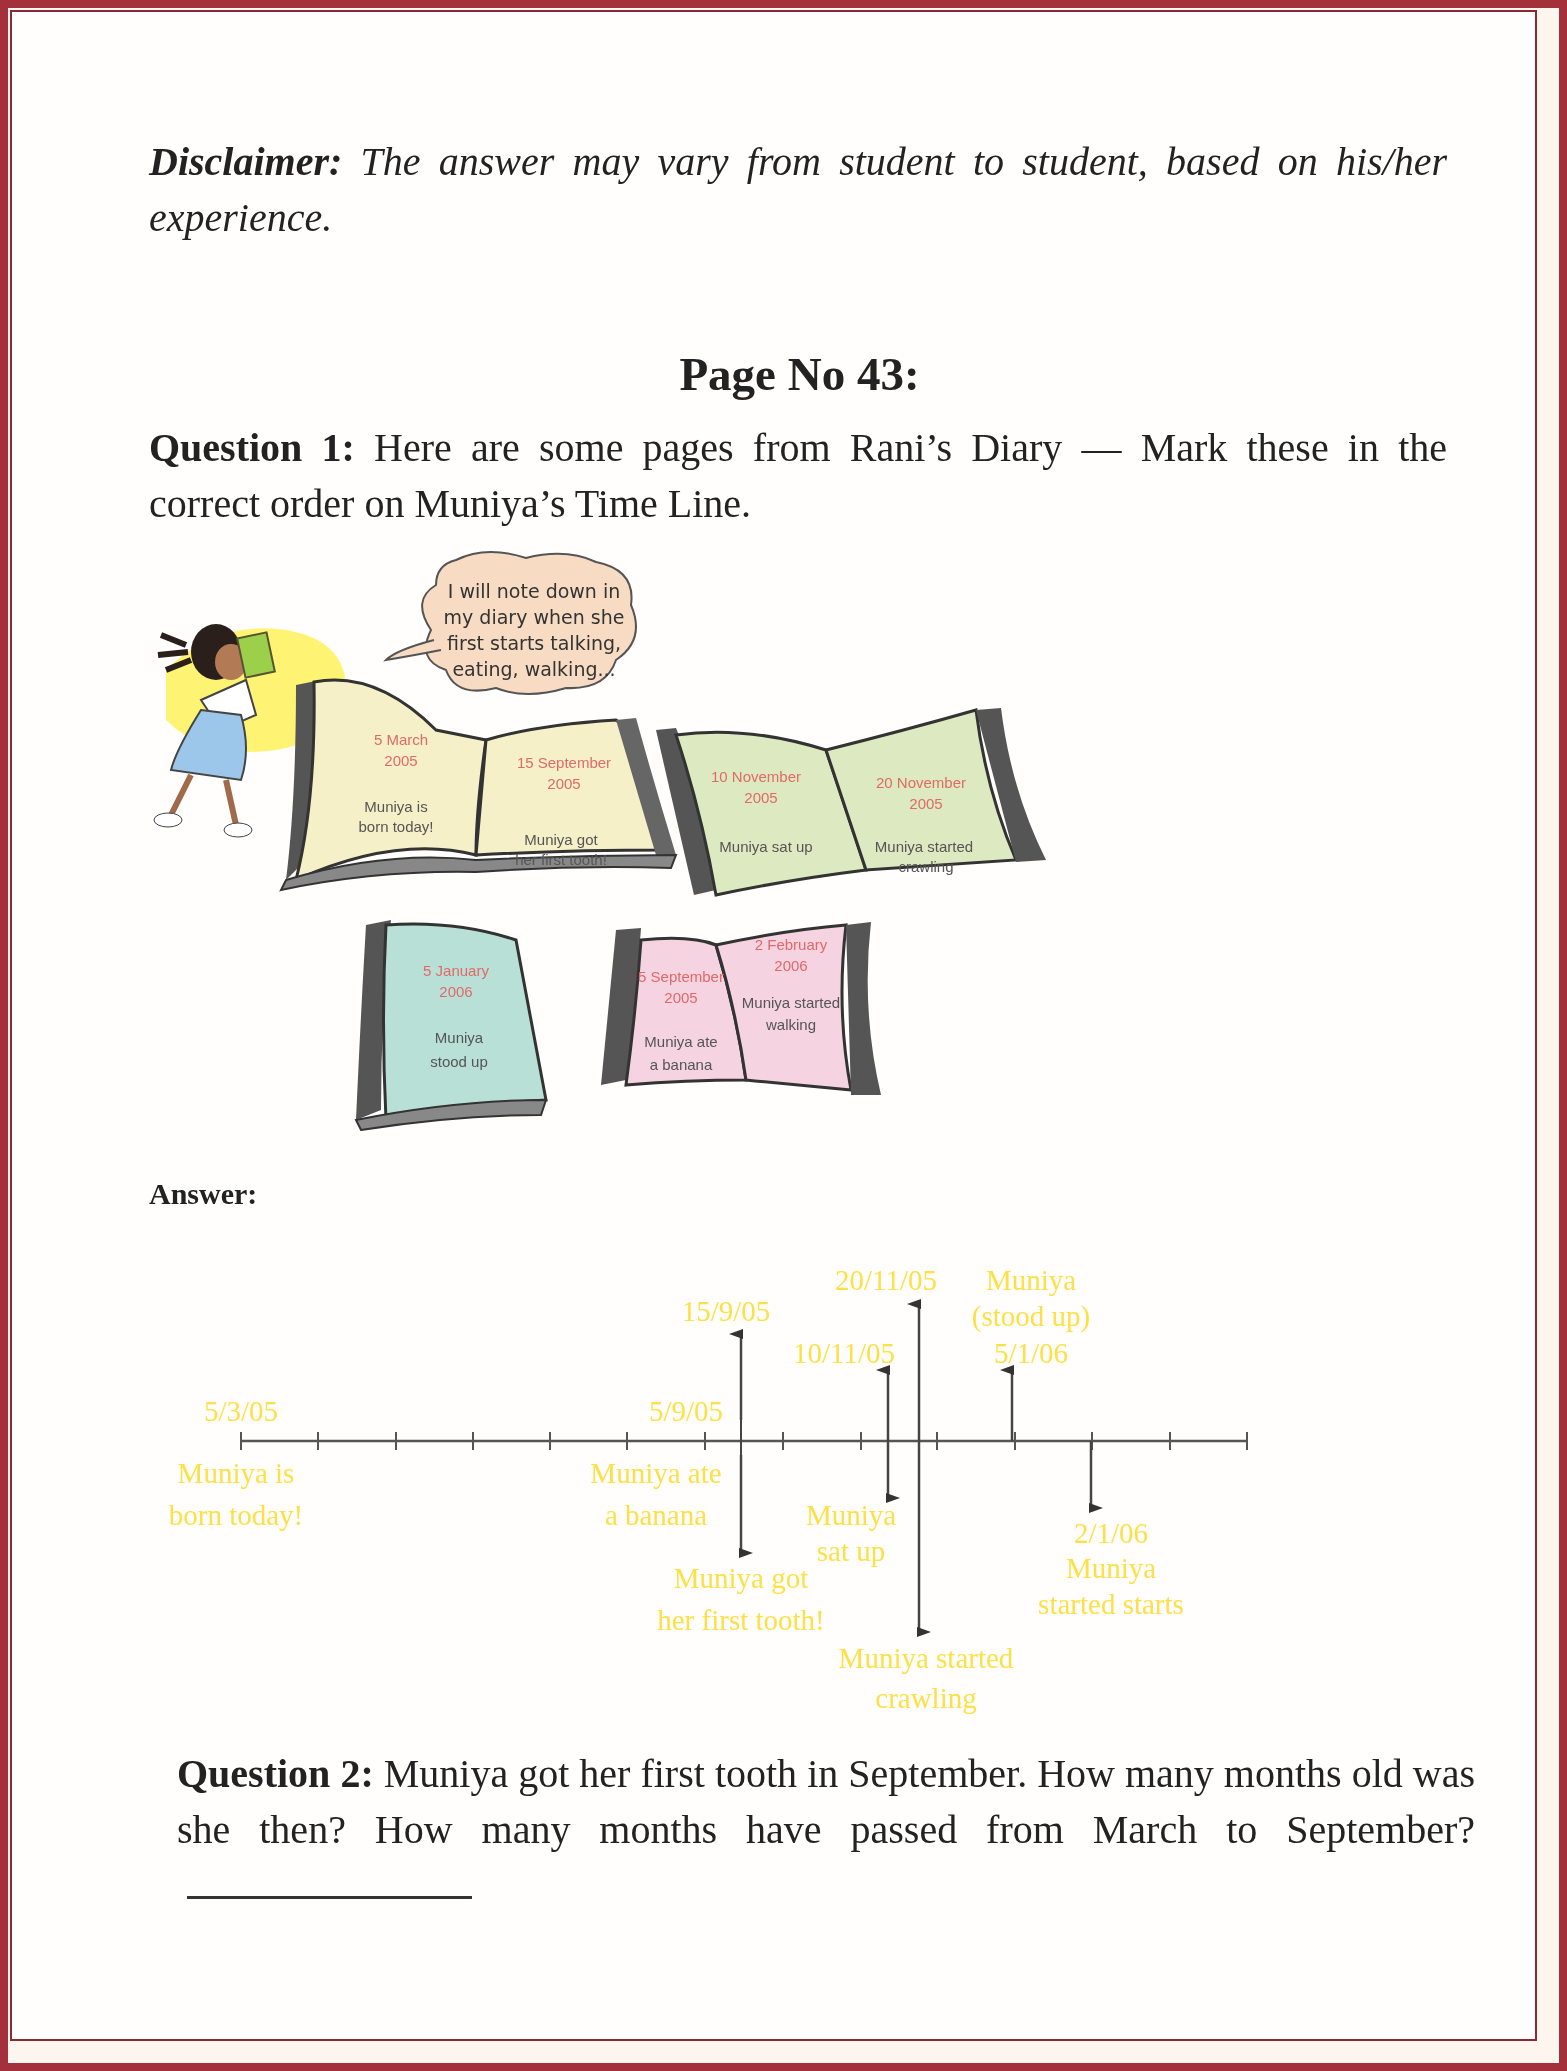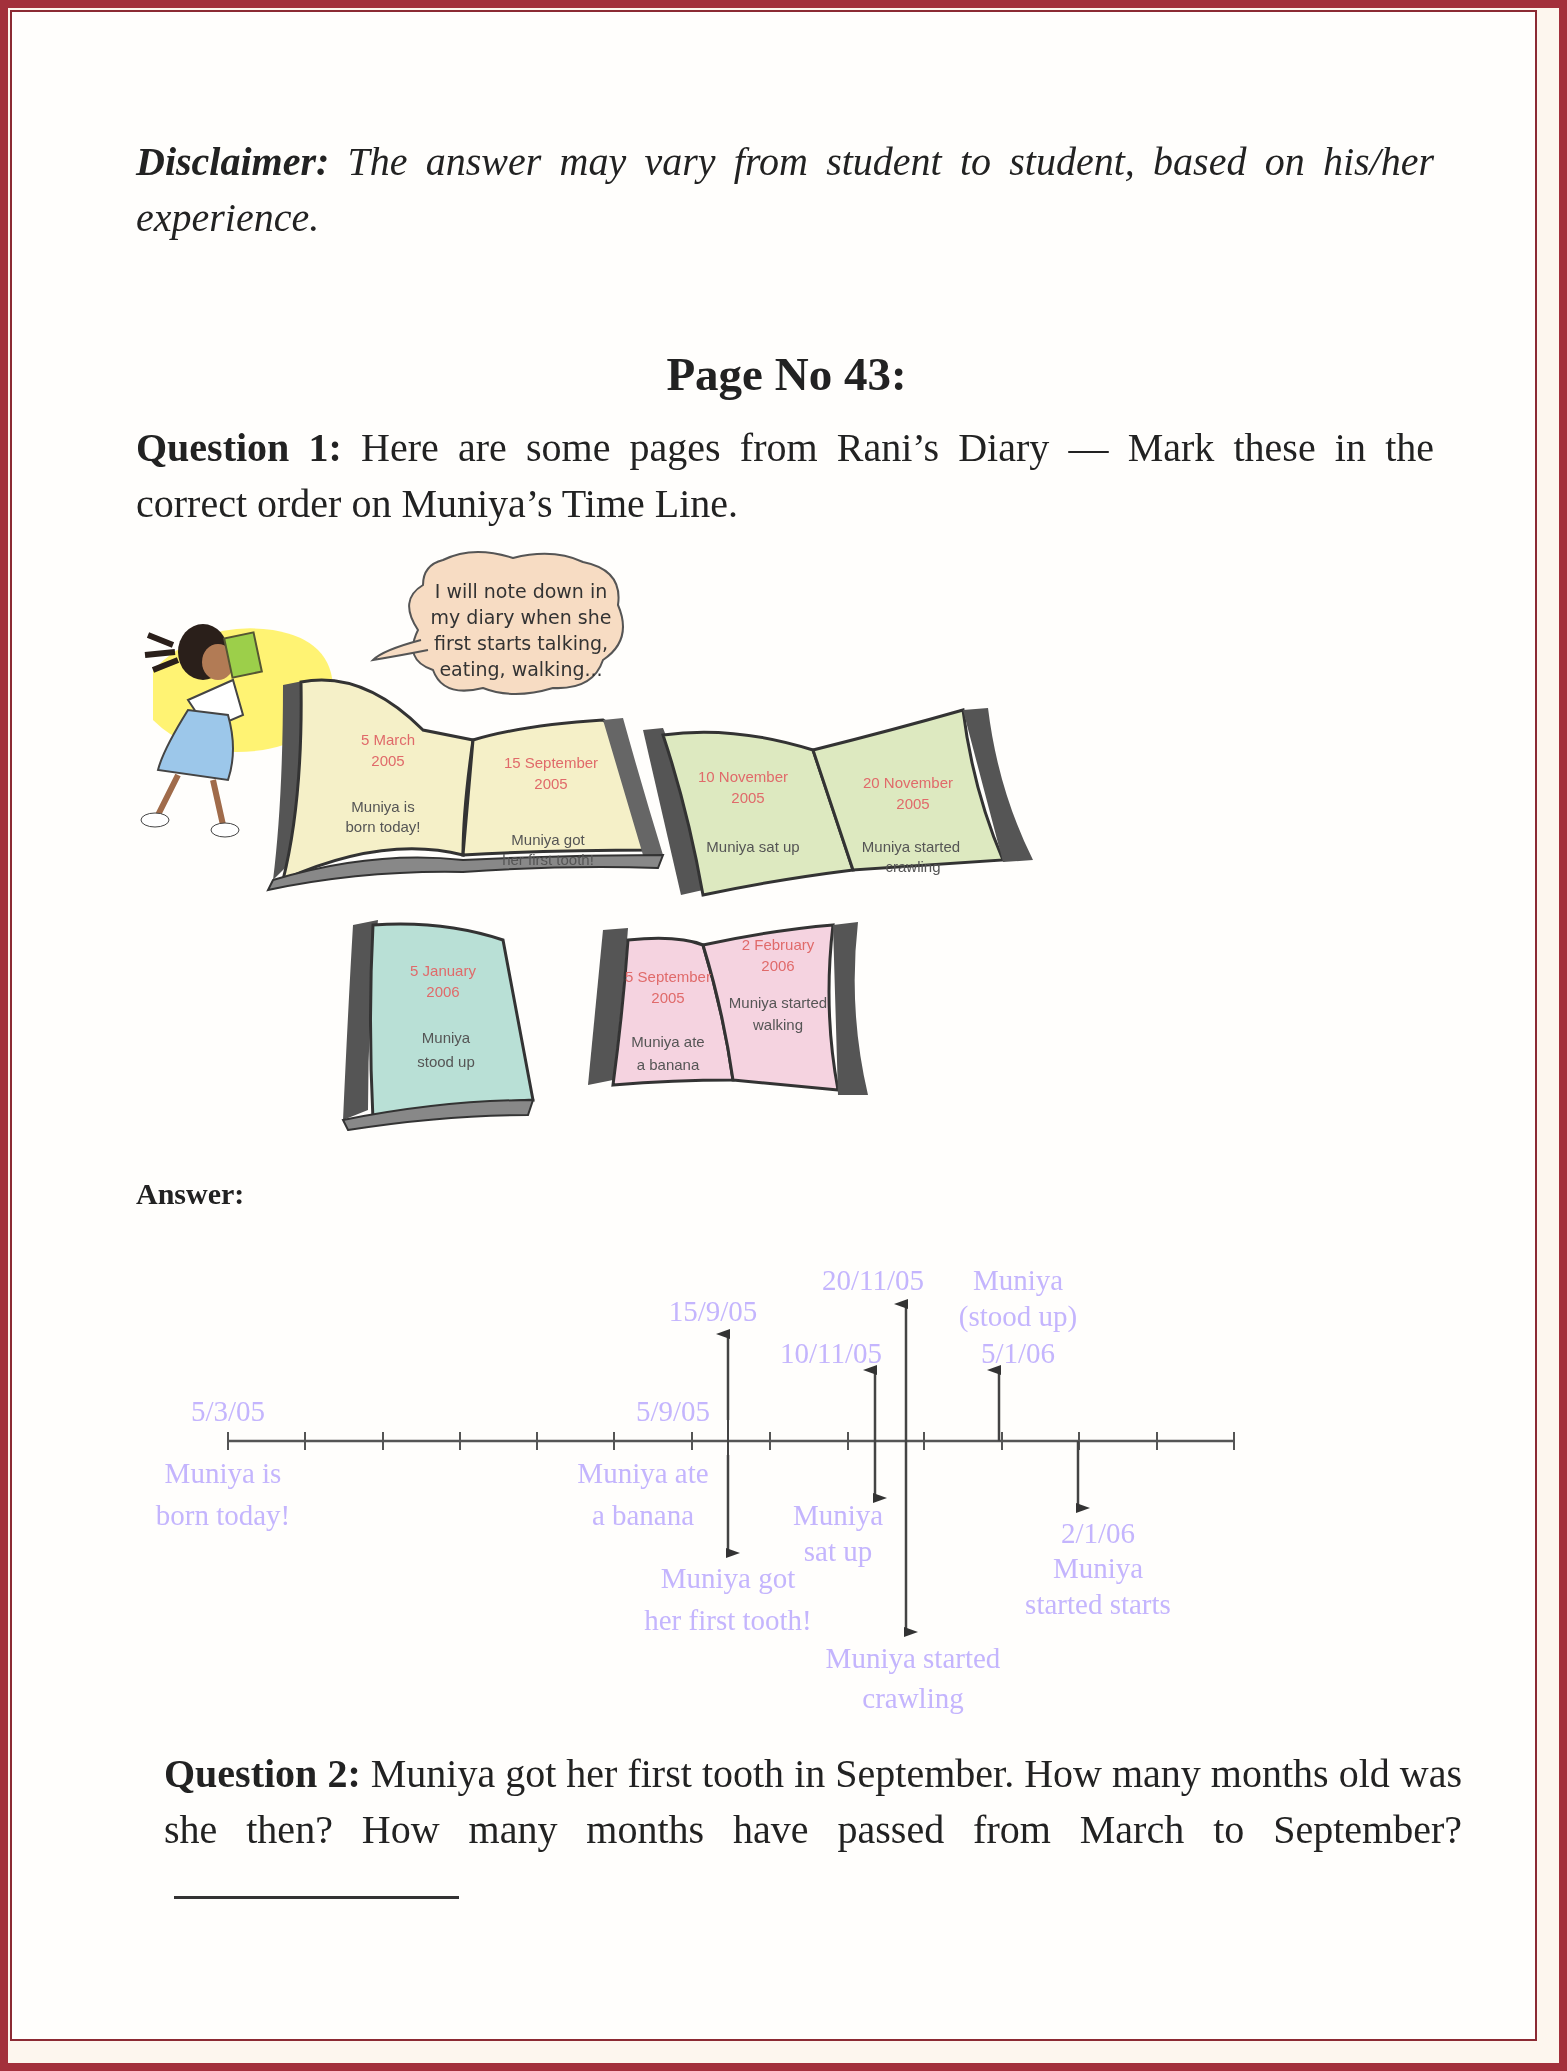--- a/index.html
+++ b/index.html
@@ -1,30 +1,30 @@
 <!DOCTYPE html>
 <html><head>
 <meta charset="utf-8">
 <style>
   html, body { margin:0; padding:0; }
   body { width:1567px; height:2071px; position:relative; background:#a3303b; overflow:hidden; font-family:"Liberation Serif", serif; color:#222; }
   .frame { position:absolute; left:8px; top:8px; right:8px; bottom:8px; background:#fdf6ee; }
   .frame-inner { position:absolute; left:10px; top:10px; width:1527px; height:2031px; border:2px solid #8c2a33; background:#fffefc; box-sizing:border-box; }
-  .page { position:absolute; left:3px; top:0; width:1422px; height:2071px; }
+  .page { position:absolute; left:16px; top:0; width:1422px; height:2071px; }
   .para { position:absolute; left:133px; width:1298px; font-size:40px; line-height:56px; text-align:justify; }
   .disclaimer { top:134px; font-style:italic; }
   .disclaimer b { font-weight:bold; }
   .page-no { position:absolute; top:347px; left:0; width:1567px; text-align:center; font-size:47px; font-weight:bold; }
   .q1 { top:420px; }
   .answer { position:absolute; left:133px; top:1177px; font-size:30px; font-weight:bold; }
   .q2 { top:1746px;margin-left:28px; }
   .blank { display:inline-block; width:285px; border-bottom:3px solid #333; height:36px; vertical-align:baseline; margin-left:10px; }
   .illus { position:absolute; left:130px; top:550px; width:940px; height:600px; }
   .tl { position:absolute; left:0; top:0; }
-  .tl-label { position:absolute; font-size:29px; line-height:36px; color:#c4b5fd; text-align:center; white-space:nowrap; font-family:"Liberation Serif", serif; }
+  .tl-label { position:absolute; font-size:29px; line-height:36px; color:#fde047; text-align:center; white-space:nowrap; font-family:"Liberation Serif", serif; }
   .book-text { font-family:"Liberation Sans", sans-serif; font-size:15px; fill:#555; }
   .book-date { font-family:"Liberation Sans", sans-serif; font-size:15px; fill:#e06a6a; }
   .bubble-text { font-family:"DejaVu Sans", sans-serif; font-size:19px; fill:#333; }
 </style>
 </head>
 <body>
 
 <div class="frame"></div>
 <div class="frame-inner"></div>
 

